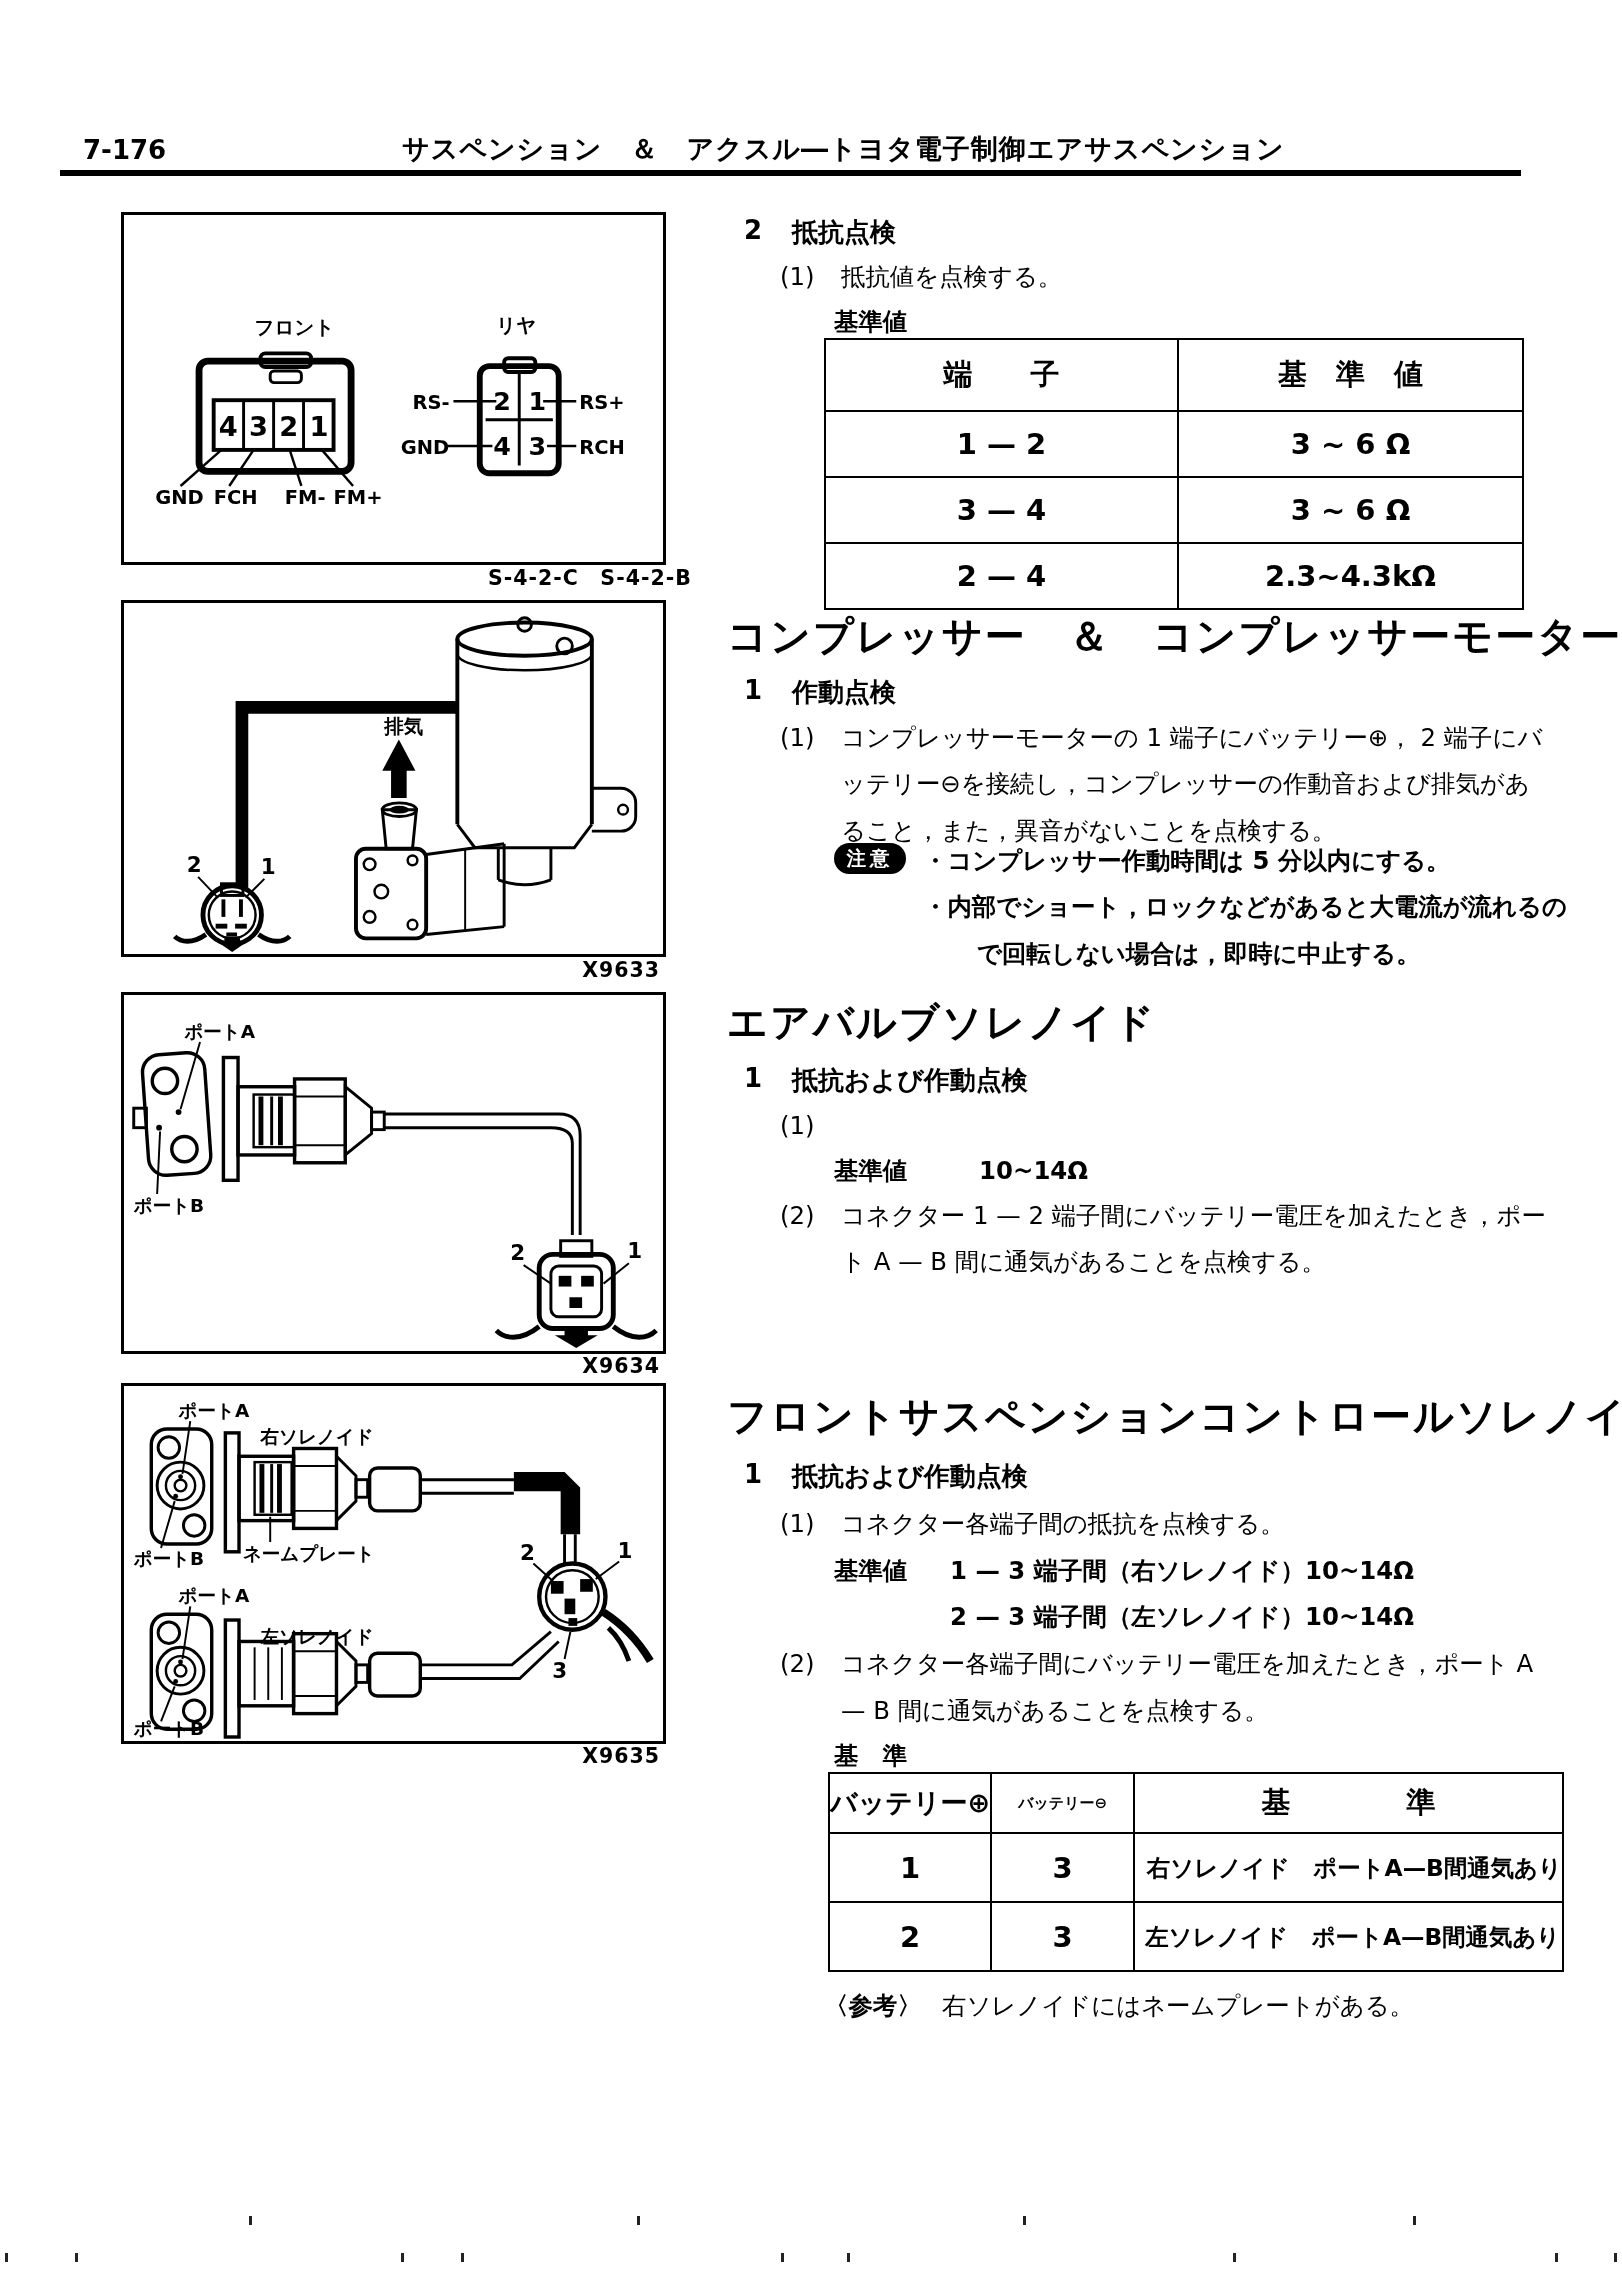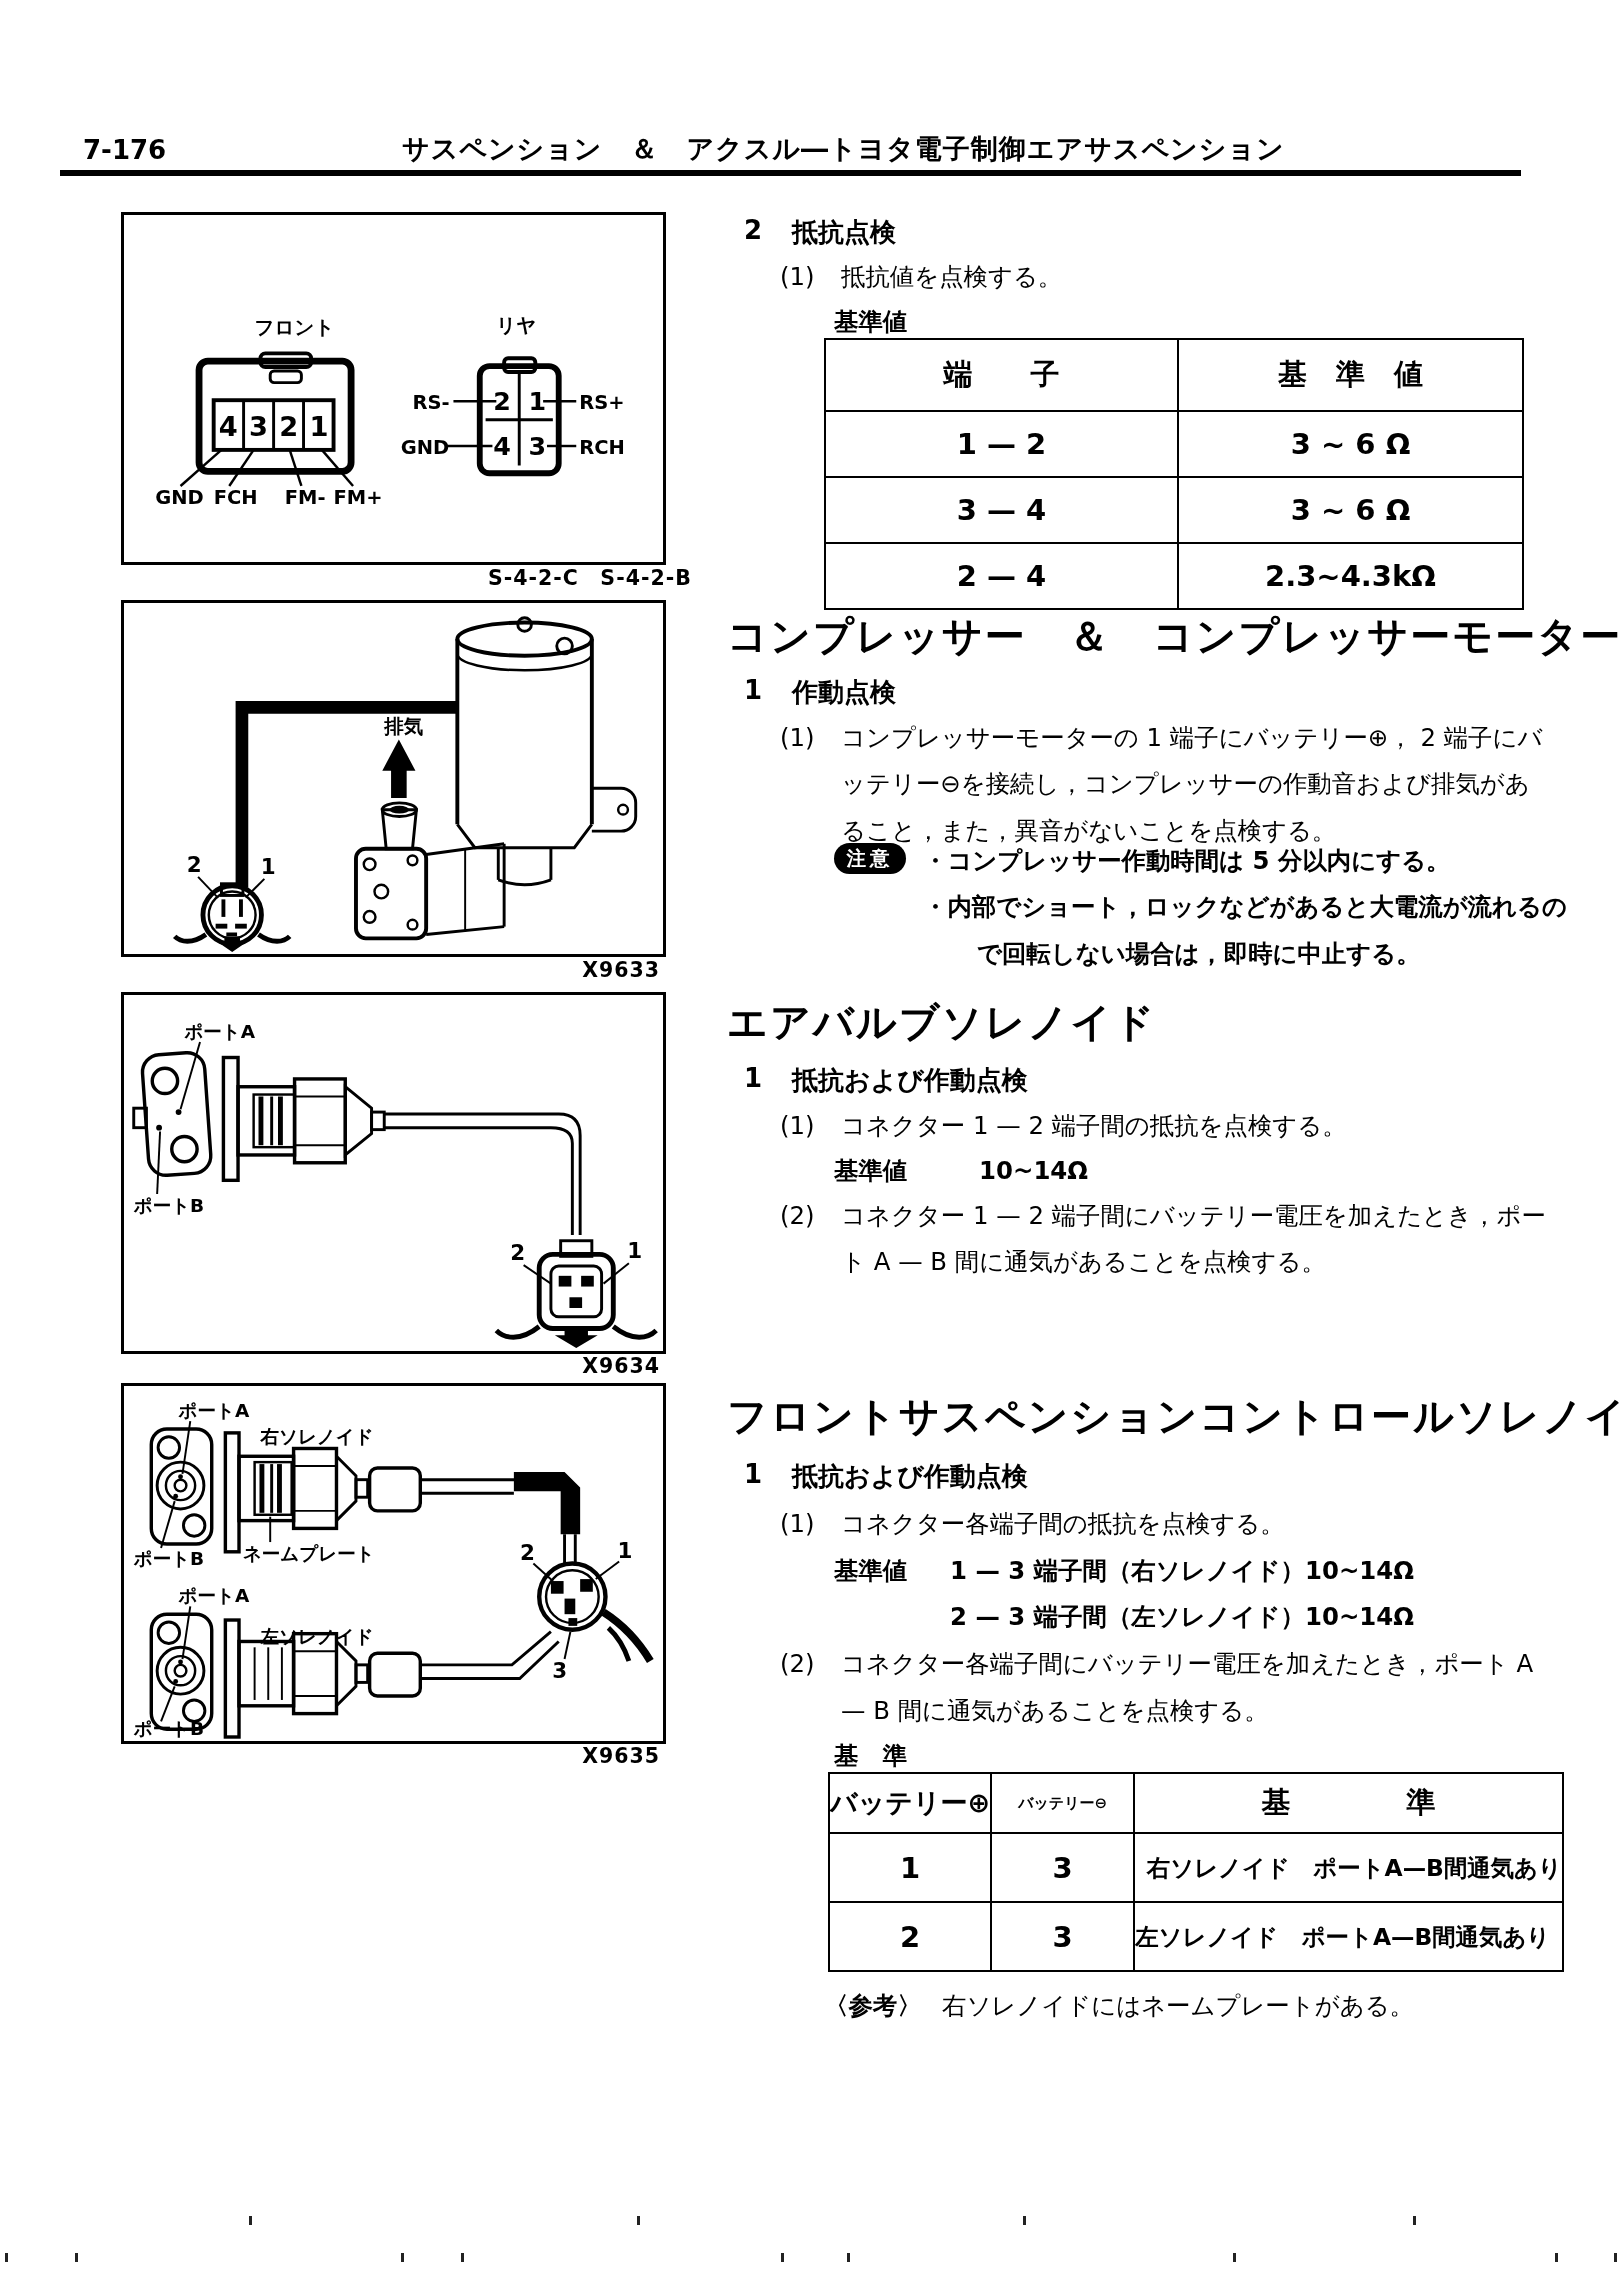--- a/index.html
+++ b/index.html
@@ -298,21 +298,20 @@
   <div class="abs body-t" style="left:841px;top:815px;">ること，また，異音がないことを点検する。</div>
   <div class="caution-badge" style="left:834px;top:843px;">注意</div>
   <div class="abs body-t b" style="left:923px;top:845px;">・コンプレッサー作動時間は 5 分以内にする。</div>
   <div class="abs body-t b" style="left:923px;top:891px;">・内部でショート，ロックなどがあると大電流が流れるの</div>
   <div class="abs body-t b" style="left:977px;top:938px;">で回転しない場合は，即時に中止する。</div>
 
   <div class="abs head-1" style="left:727px;top:995px;">エアバルブソレノイド</div>
   <div class="abs head-2" style="left:744px;top:1063px;">1</div>
   <div class="abs head-2" style="left:792px;top:1063px;">抵抗および作動点検</div>
   <div class="abs body-t" style="left:780px;top:1110px;">(1)</div>
-  <div class="abs body-t" style="left:841px;top:1110px;">コネクター 1 — 2 端子間の抵抗を点検する。</div>
   <div class="abs body-t b" style="left:834px;top:1155px;">基準値</div>
   <div class="abs body-t b" style="left:946px;top:1155px;margin-left:33px;">10~14Ω</div>
   <div class="abs body-t" style="left:780px;top:1200px;">(2)</div>
   <div class="abs body-t" style="left:841px;top:1200px;">コネクター 1 — 2 端子間にバッテリー電圧を加えたとき，ポー</div>
   <div class="abs body-t" style="left:841px;top:1246px;">ト A — B 間に通気があることを点検する。</div>
 
   <div class="abs head-1" style="left:727px;top:1389px;">フロントサスペンションコントロールソレノイド</div>
   <div class="abs head-2" style="left:744px;top:1459px;">1</div>
   <div class="abs head-2" style="left:792px;top:1459px;">抵抗および作動点検</div>
   <div class="abs body-t" style="left:780px;top:1508px;">(1)</div>
@@ -334,21 +333,21 @@
         <th style="width:418px;">基　　　　準</th>
       </tr>
       <tr style="height:69px;">
         <td>1</td>
         <td>3</td>
         <td style="text-align:center;padding-left:11.7px;font-size:23.4px;">右ソレノイド　ポートA—B間通気あり</td>
       </tr>
       <tr style="height:69px;">
         <td>2</td>
         <td>3</td>
-        <td style="text-align:left;padding-left:0;font-size:23.4px;">左ソレノイド　ポートA—B間通気あり</td>
+        <td style="text-align:left;padding-left:10px;font-size:23.4px;">左ソレノイド　ポートA—B間通気あり</td>
       </tr>
     </tbody>
       </table>
   </div>
 
   <div class="abs body-t b" style="left:824px;top:1990px;">〈参考〉</div>
   <div class="abs body-t" style="left:942px;top:1990px;">右ソレノイドにはネームプレートがある。</div>
 
   <div class="regmark" style="left:249px;top:2216px;"></div>
   <div class="regmark" style="left:637px;top:2216px;"></div>

